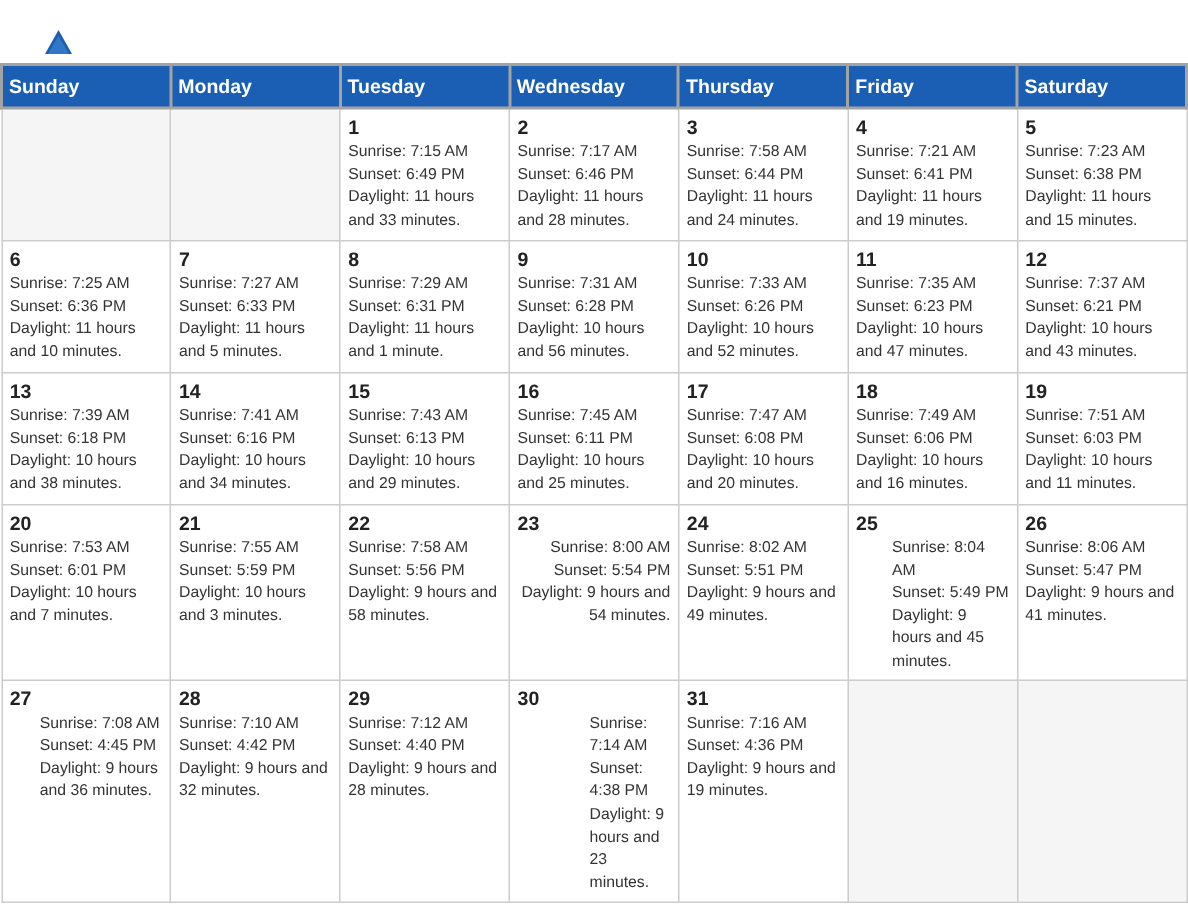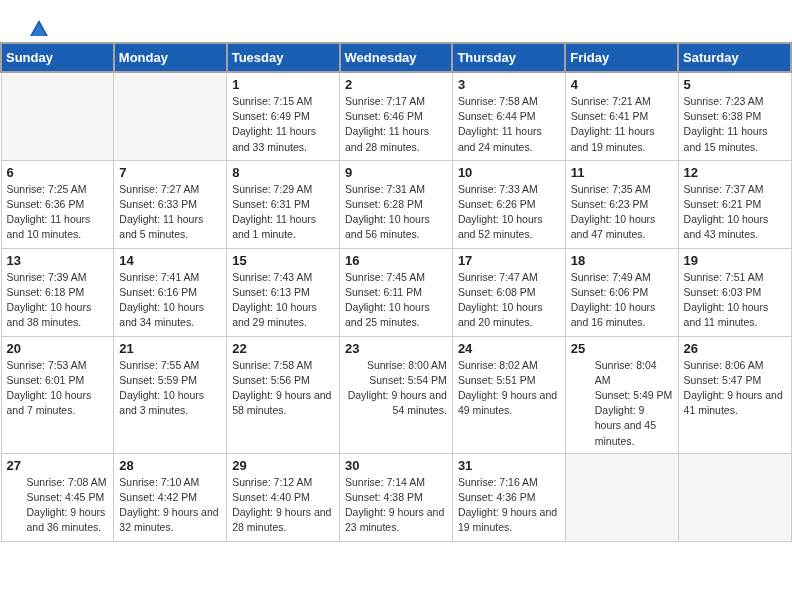--- a/index.html
+++ b/index.html
@@ -306,21 +306,21 @@
 Daylight: 9 hours and 32 minutes.</div>
         </td>
         <td>
           <div class="day-number">29</div>
           <div class="cell-info" style="white-space: pre-line;">Sunrise: 7:12 AM
 Sunset: 4:40 PM
 Daylight: 9 hours and 28 minutes.</div>
         </td>
         <td>
           <div class="day-number">30</div>
-          <div class="cell-info" style="white-space: pre-line;">Sunrise: 7:14 AM
+          <div class="cell-info" style="white-space: pre-line; margin-left: 48px;">Sunrise: 7:14 AM
 Sunset: 4:38 PM
 Daylight: 9 hours and 23 minutes.</div>
         </td>
         <td>
           <div class="day-number">31</div>
           <div class="cell-info" style="white-space: pre-line;">Sunrise: 7:16 AM
 Sunset: 4:36 PM
 Daylight: 9 hours and 19 minutes.</div>
         </td>
         <td class="empty"></td>

